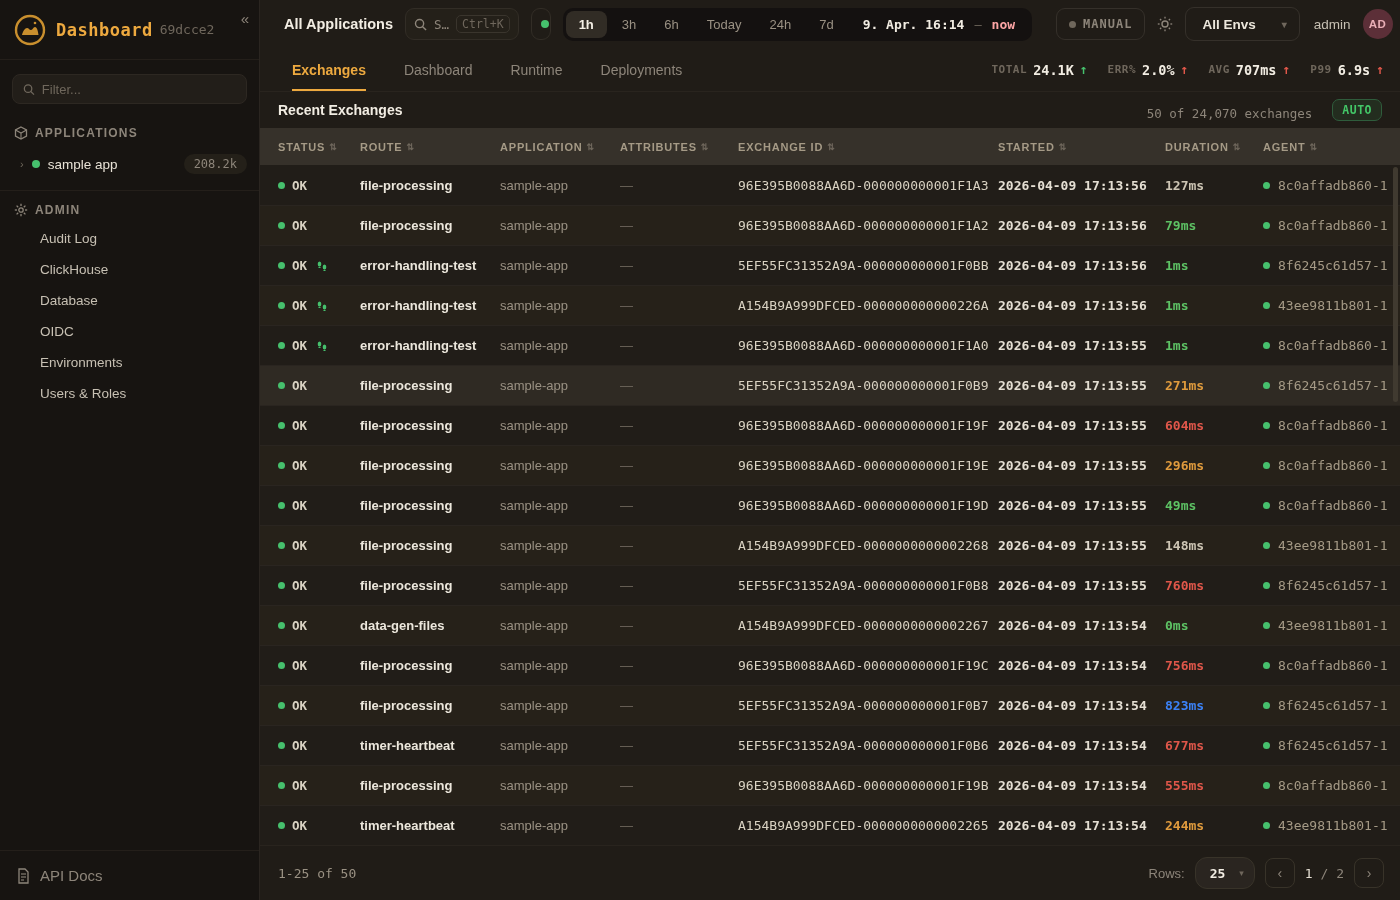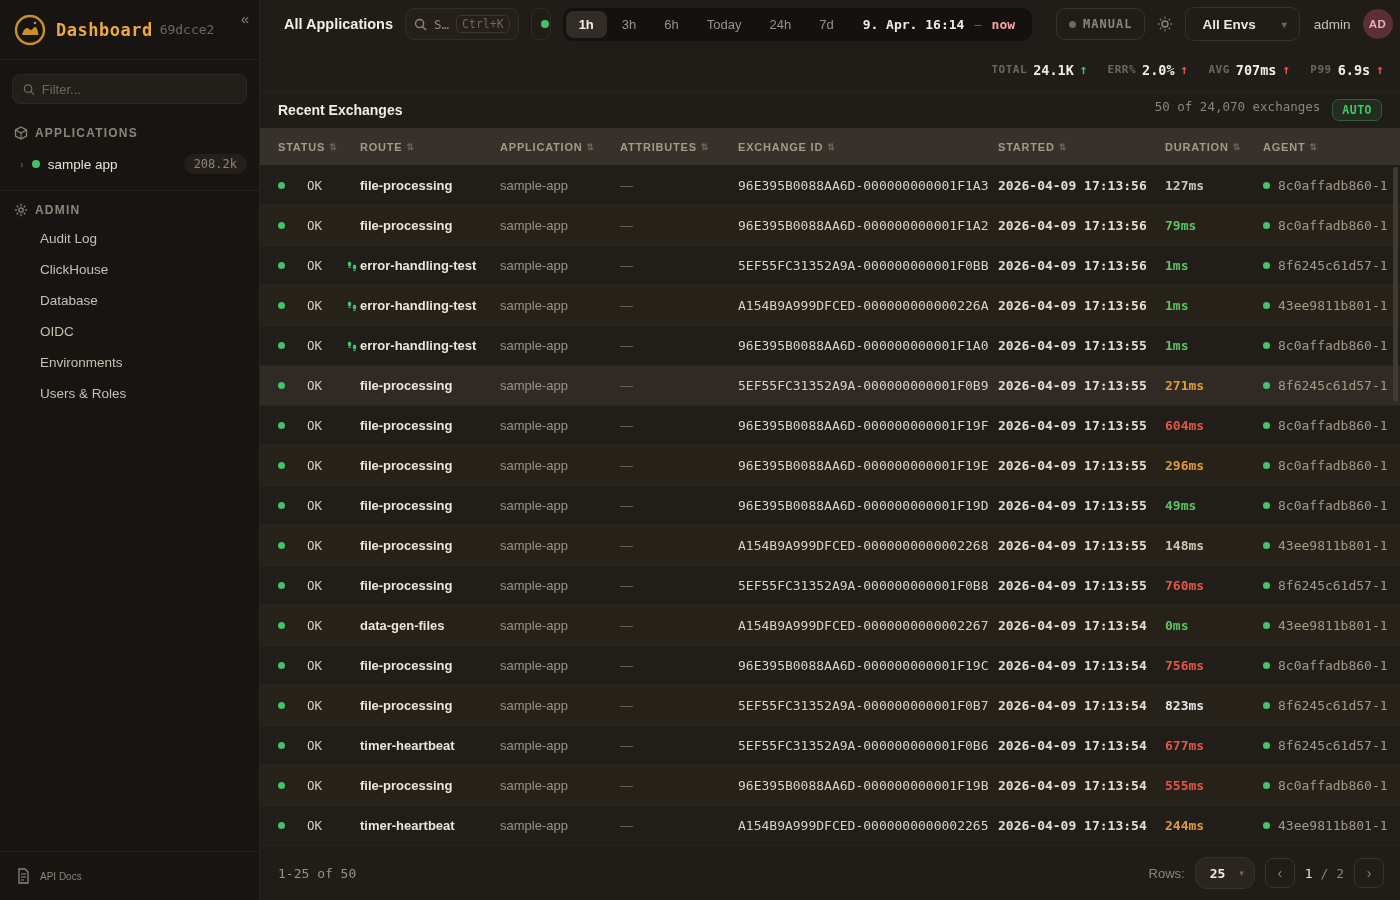--- a/index.html
+++ b/index.html
@@ -21,21 +21,21 @@
   .sb-filter input::placeholder { color:#6f675c; }
   .sb-section-label { display:flex; align-items:center; gap:7px; padding:12px 14px 6px 14px; color:#8d857a; font-size:12px; font-weight:bold; letter-spacing:1.2px; }
   .app-item { display:flex; align-items:center; gap:8px; padding:8px 12px 8px 20px; cursor:pointer; }
   .app-chevron { color:#6f675c; font-size:11px; }
   .dot { width:8px; height:8px; border-radius:50%; background:#46c06d; flex:none; }
   .app-name { color:#e8e2d6; font-size:13.5px; }
   .app-badge { margin-left:auto; background:#242019; color:#8d857a; font-family:"DejaVu Sans Mono", monospace; font-size:12px; padding:3px 10px; border-radius:11px; }
   .sb-divider { border-top:1px solid #241f1a; margin:8px 0 0 0; }
   .admin-item { padding:8px 14px 8px 40px; color:#c7c0b3; font-size:13.5px; cursor:pointer; }
   .sb-spacer { flex:1; }
-  .sb-footer { border-top:1px solid #241f1a; padding:16px 16px; display:flex; align-items:center; gap:9px; color:#8d857a; font-size:10px; cursor:pointer; }
+  .sb-footer { border-top:1px solid #241f1a; padding:16px 16px; display:flex; align-items:center; gap:9px; color:#8d857a; font-size:15px; cursor:pointer; }
 
   
   .main { flex:1; display:flex; flex-direction:column; min-width:0; }
 
   
   .topbar { height:48px; display:flex; align-items:center; padding:0 16px 0 24px; gap:12px; }
   .tb-title { font-weight:bold; font-size:14.5px; color:#f2ede3; white-space:nowrap; }
   .tb-search { width:120px; height:32px; background:#242019; border:1px solid #322d26; border-radius:9px; display:flex; align-items:center; gap:7px; padding:0 8px; color:#8d857a; cursor:text; }
   .tb-search .s-text { font-family:"DejaVu Sans Mono", monospace; font-size:12.5px; overflow:hidden; white-space:nowrap; }
   .kbd { border:1px solid #3a352d; border-radius:5px; padding:1px 5px; font-family:"DejaVu Sans Mono", monospace; font-size:11.5px; color:#6f675c; margin-left:auto; white-space:nowrap; }
@@ -60,35 +60,35 @@
   .tab.active { color:#eda93f; border-bottom-color:#eda93f; font-weight:bold; }
   .statbar { margin-left:auto; display:flex; align-items:center; gap:20px; }
   .stat { display:flex; align-items:center; gap:6px; font-family:"DejaVu Sans Mono", monospace; white-space:nowrap; }
   .stat .s-label { color:#6f675c; font-size:11px; font-weight:bold; letter-spacing:0.5px; }
   .stat .s-value { color:#f2ede3; font-size:13.5px; font-weight:bold; }
   .stat .s-arrow { font-size:13px; font-weight:bold; }
 
   
   .list-header { height:36px; display:flex; align-items:center; padding:0 18px; }
   .list-title { font-size:14px; font-weight:bold; color:#f2ede3; }
-  .list-meta { margin-left:auto; display:flex; align-items:flex-start; gap:12px; }
+  .list-meta { margin-left:auto; display:flex; align-items:flex-end; gap:20px; }
   .list-summary { color:#8d857a; font-family:"DejaVu Sans Mono", monospace; font-size:12.5px; }
   .auto-badge { border:1px solid #2f5c3c; background:rgba(67,198,103,0.10); color:#43c667; font-family:"DejaVu Sans Mono", monospace; font-size:11.5px; font-weight:bold; padding:3px 9px; border-radius:7px; letter-spacing:0.5px; cursor:pointer; }
 
   
   .table-area { flex:1; position:relative; overflow:hidden; }
   .t-grid { display:grid; grid-template-columns:82px 140px 120px 118px 260px 167px 98px 1fr; align-items:center; padding:0 18px; }
   .t-head { height:37px; background:#36312a; color:#a59a86; font-size:11px; font-weight:bold; letter-spacing:0.8px; }
   .t-head .th { display:flex; align-items:center; gap:4px; cursor:pointer; white-space:nowrap; }
   .t-head .sort { color:#6f675c; font-size:9px; }
   .t-row { height:40px; border-top:1px solid #2a2520; cursor:pointer; background:#211d18; }
   .t-row:first-child { border-top:none; }
   .t-row.alt { background:#262119; }
   .t-row.highlight { background:#2f2a23; }
-  .cell-status { display:flex; align-items:center; gap:22px; font-family:"DejaVu Sans Mono", monospace; font-size:12.5px; font-weight:normal; color:#d9d2c2; }
+  .cell-status { display:flex; align-items:center; gap:7px; font-family:"DejaVu Sans Mono", monospace; font-size:12.5px; font-weight:bold; color:#d9d2c2; }
   .cell-status .dot { width:7px; height:7px; }
   .cell-route { color:#ece7dc; font-weight:bold; font-size:13px; white-space:nowrap; }
   .cell-app { color:#9a9183; font-size:13px; }
   .cell-attr { color:#6f675c; font-size:13px; }
   .cell-id { font-family:"DejaVu Sans Mono", monospace; font-size:13px; color:#d9d2c2; white-space:nowrap; }
   .cell-started { font-family:"DejaVu Sans Mono", monospace; font-size:13px; font-weight:bold; color:#e5dfd3; white-space:nowrap; }
   .cell-duration { font-family:"DejaVu Sans Mono", monospace; font-size:13px; font-weight:bold; }
   .cell-agent { display:flex; align-items:center; gap:8px; font-family:"DejaVu Sans Mono", monospace; font-size:13px; color:#a59a86; white-space:nowrap; }
   .cell-agent .dot { width:7px; height:7px; }
   .fork-icon { display:inline-flex; margin-left:2px; }
@@ -247,20 +247,26 @@
     <div class="env-select">
       <span>All Envs</span>
       <span class="env-caret">▾</span>
     </div>
 
     <span class="tb-user">admin</span>
     <div class="avatar">AD</div>
   </div>
 
   <div class="tabbar">
+    <span id="tabs" style="display:flex;">
+        <span class="tab active">Exchanges</span>
+        <span class="tab">Dashboard</span>
+        <span class="tab">Runtime</span>
+        <span class="tab">Deployments</span>
+      </span>
     <div class="statbar" id="stats">
         <span class="stat">
           <span class="s-label">TOTAL</span>
           <span class="s-value">24.1K</span>
           <span class="s-arrow" style="color:#46c06d">↑</span>
         </span>
         <span class="stat">
           <span class="s-label">ERR%</span>
           <span class="s-value">2.0%</span>
           <span class="s-arrow" style="color:#e0574a">↑</span>
@@ -488,21 +494,21 @@
         <div class="t-grid t-row alt">
           <span class="cell-status">
             <span class="dot"></span>
             <span>OK</span>
           </span>
           <span class="cell-route">file-processing</span>
           <span class="cell-app">sample-app</span>
           <span class="cell-attr">—</span>
           <span class="cell-id">5EF55FC31352A9A-000000000001F0B7</span>
           <span class="cell-started">2026-04-09 17:13:54</span>
-          <span class="cell-duration" style="color:#e5e5e5">823ms</span>
+          <span class="cell-duration" style="color:#3b82f6">823ms</span>
           <span class="cell-agent"><span class="dot"></span>8f6245c61d57-1</span>
         </div>
         <div class="t-grid t-row">
           <span class="cell-status">
             <span class="dot"></span>
             <span>OK</span>
           </span>
           <span class="cell-route">timer-heartbeat</span>
           <span class="cell-app">sample-app</span>
           <span class="cell-attr">—</span>

